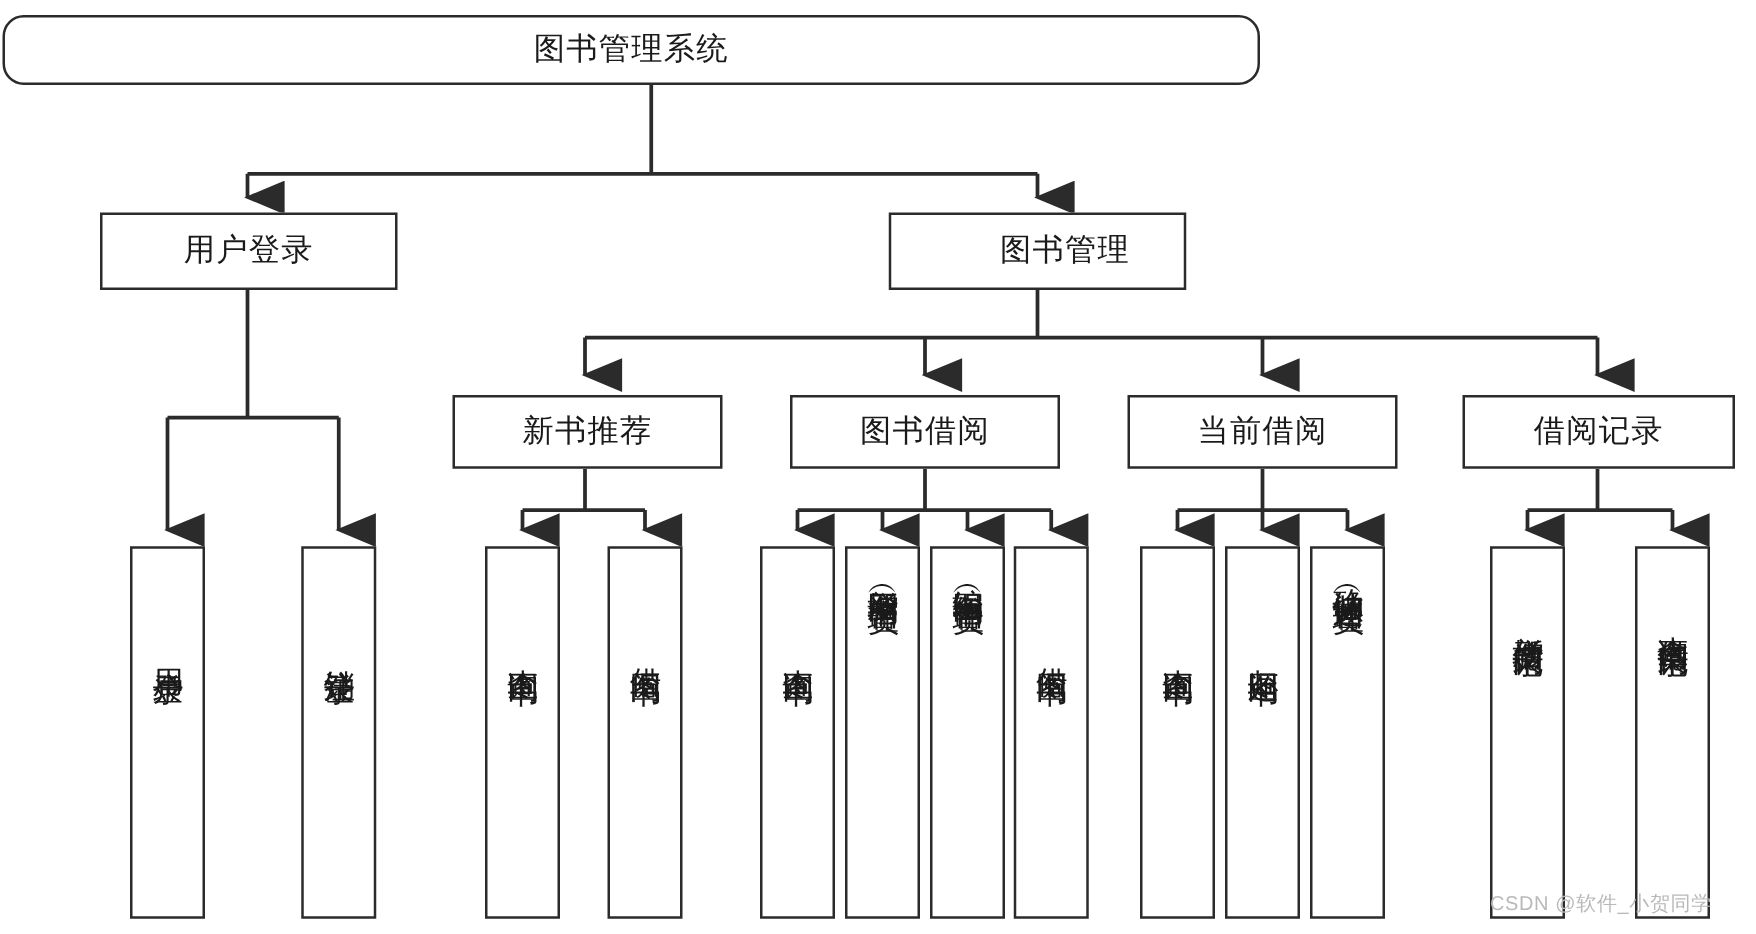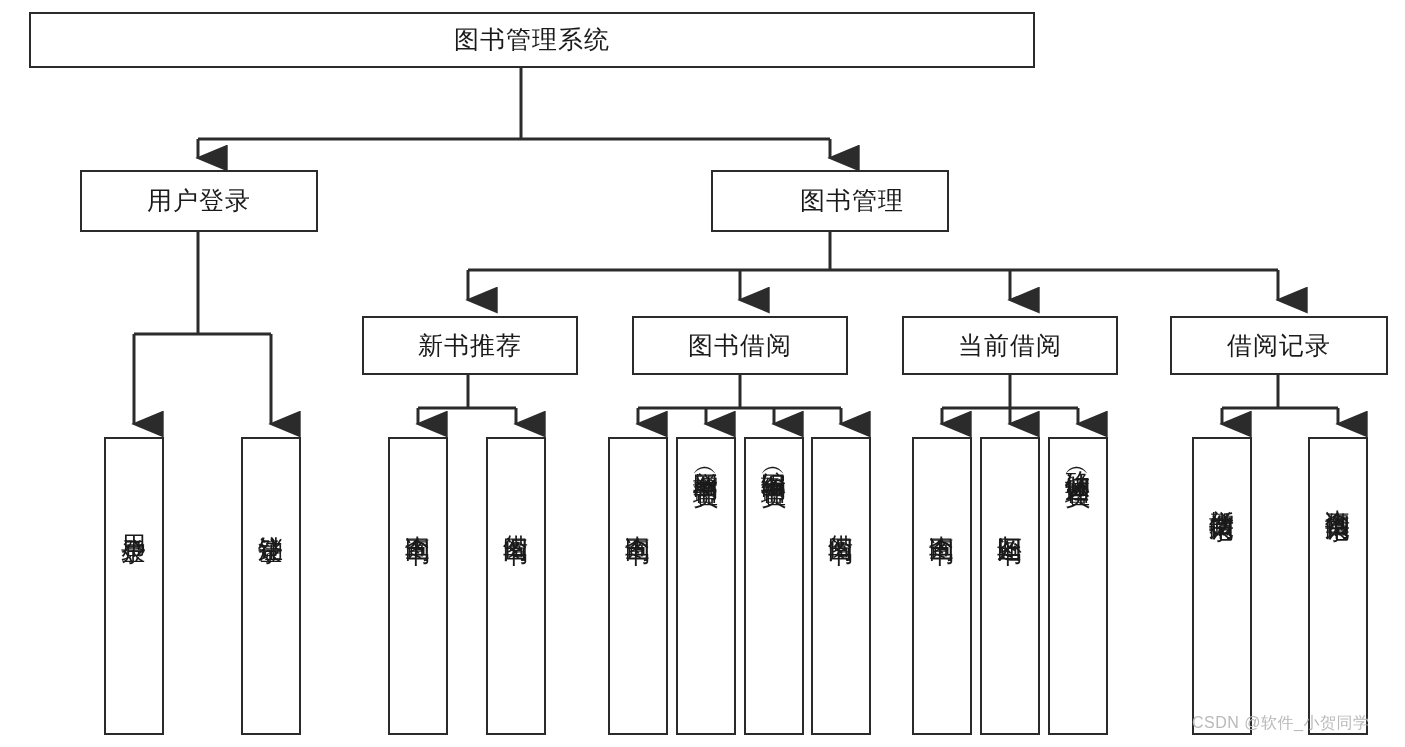--- a/index.html
+++ b/index.html
@@ -121,21 +121,21 @@
       <path d="M 1010 408 L 1010 424" marker-end="url(#arrow)"></path>
       <path d="M 1078 408 L 1078 424" marker-end="url(#arrow)"></path>
 
       <path d="M 1278 375 L 1278 408"></path>
       <path d="M 1222 408 L 1338 408"></path>
       <path d="M 1222 408 L 1222 424" marker-end="url(#arrow)"></path>
       <path d="M 1338 408 L 1338 424" marker-end="url(#arrow)"></path>
     </g>
   </svg>
 
-  <div class="node horiz" style="left:29px; top:12px; width:1006px; height:56px;">
+  <div class="node horiz" style="left:2px; top:12px; width:1006px; height:56px;border-radius:17px;">
     <span>图书管理系统</span>
   </div>
 
   <div class="node horiz" style="left:80px; top:170px; width:238px; height:62px;">
     <span>用户登录</span>
   </div>
   <div class="node horiz" style="left:711px; top:170px; width:238px; height:62px;padding-left:44px;">
     <span>图书管理</span>
   </div>
 

